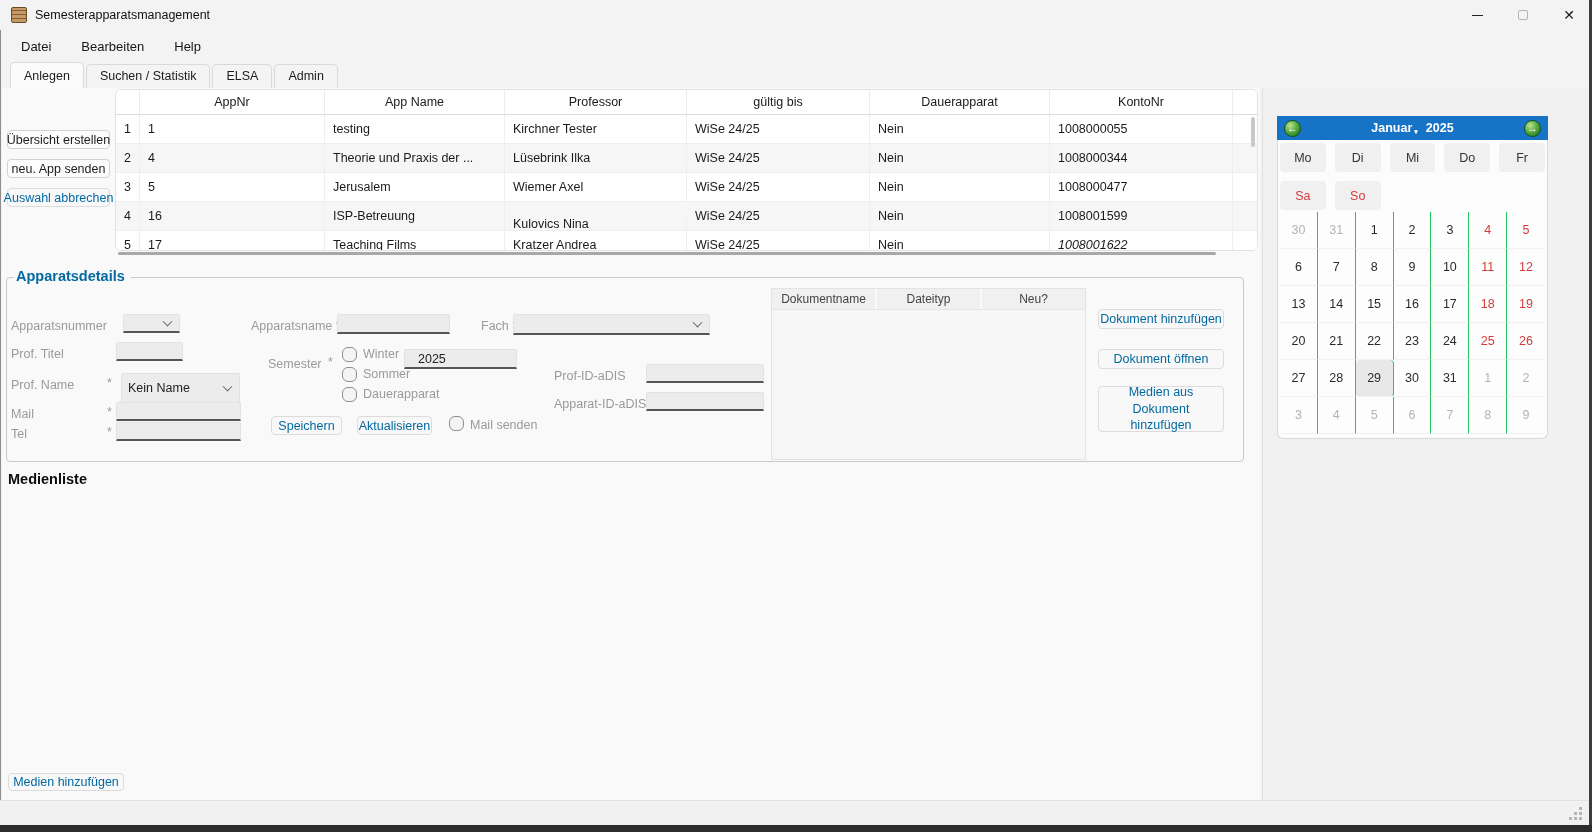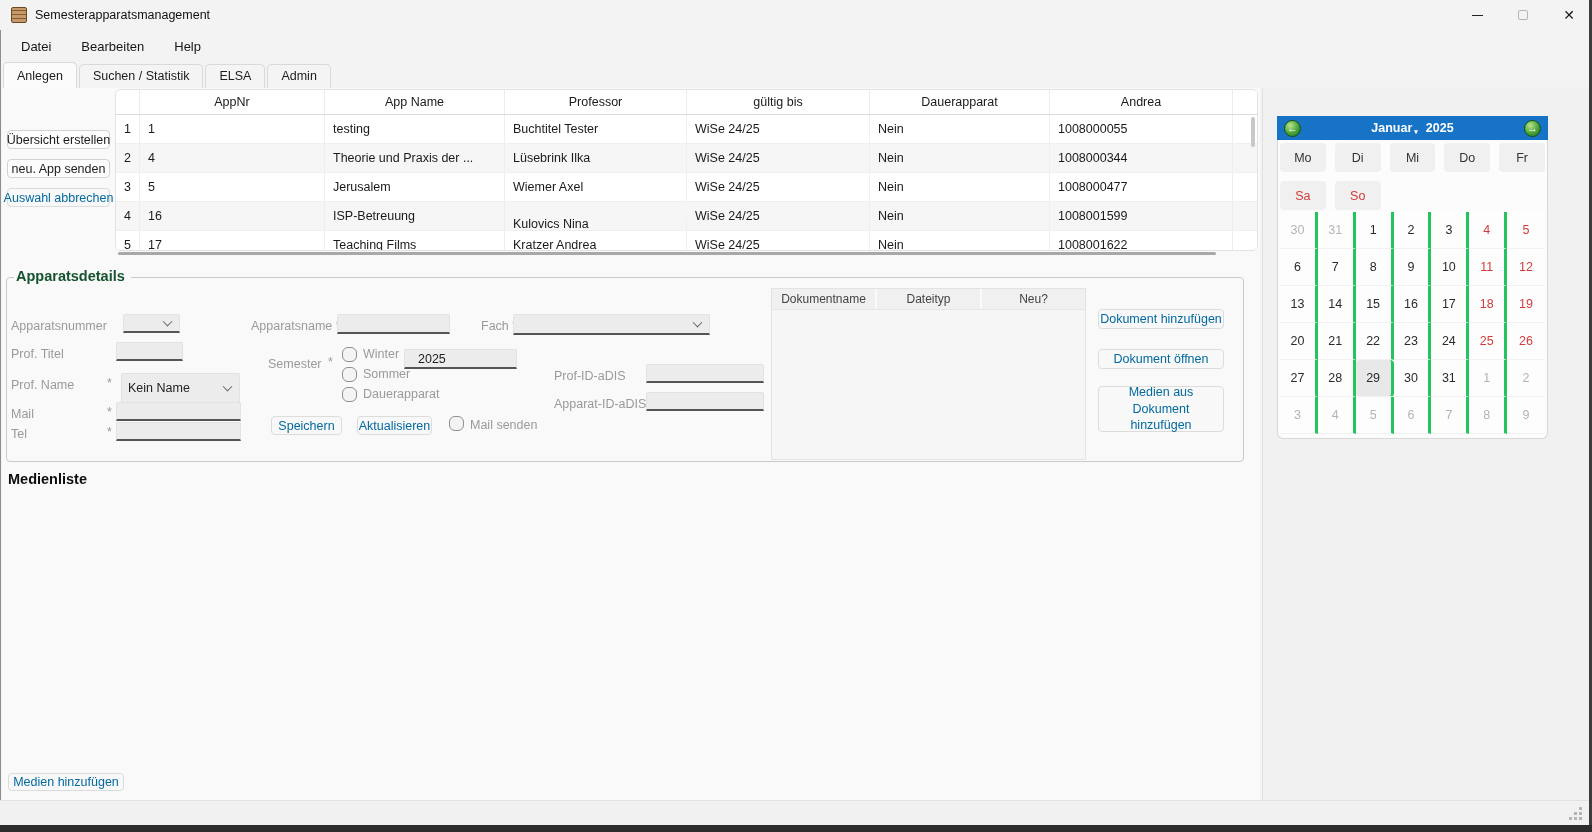--- a/index.html
+++ b/index.html
@@ -15,21 +15,21 @@
   .title-text { margin-left:8px; font-size:12.5px; color:#111; }
   .win-controls { margin-left:auto; display:flex; height:100%; }
   .win-btn { width:46px; height:100%; display:flex; align-items:center; justify-content:center; color:#222; }
   .glyph-min { width:11px; height:0; border-top:1.5px solid #222; display:block; }
   .glyph-max { width:10px; height:10px; border:1.2px solid #b5b5b5; border-radius:2px; display:block; }
   .glyph-close { font-size:14px; color:#1a1a1a; }
 
   
   .menubar { position:absolute; top:30px; left:0; height:32px; display:flex; align-items:center; padding-left:6px; }
   .menu-item { padding:5px 15px; font-size:13px; color:#161616; }
-  .tabbar { position:absolute; top:62px; left:0; height:26px; display:flex; align-items:flex-end; padding-left:3px; gap:2px; }
+  .tabbar { position:absolute; top:62px; left:0; height:26px; display:flex; align-items:flex-end; padding-left:10px; gap:2px; }
   .tab { padding:4px 13px 5px; background:#f4f4f4; border:1px solid #d9d9d9; border-bottom:none;
          border-radius:5px 5px 0 0; font-size:12.5px; color:#1c1c1c; }
   .tab.active { background:#fbfbfb; padding-top:6px; position:relative; z-index:3; box-shadow:0 1px 0 #fbfbfb; }
 
   
   .tabpage { position:absolute; left:2px; top:88px; width:1258px; height:712px; background:#f9f9f9; }
   .right-panel { position:absolute; left:1262px; top:88px; width:327px; height:712px; background:#f1f1f1; border-left:1px solid #e0e0e0; }
   .statusbar { position:absolute; left:0; top:800px; width:100%; height:25px; background:#f1f1f1; border-top:1px solid #e2e2e2; }
   .grip { position:absolute; right:10px; bottom:5px; width:13px; height:13px; }
   .grip::after { content:''; position:absolute; right:0; bottom:0; width:3px; height:3px; background:#b5b5b5;
@@ -53,21 +53,21 @@
   .at-row { display:flex; height:29px; border-bottom:1px solid #efefef; background:#fff; }
   .at-row.alt { background:#f6f6f6; }
   .at-row .at-cell { display:flex; align-items:center; border-right:1px solid #efefef; white-space:nowrap; overflow:hidden; }
   .at-row .at-cell:not(.at-rownum) { padding-left:8px; }
   .v-scrollbar { position:absolute; right:3px; top:28px; width:4px; height:30px; background:#c8c8c8; border-radius:2px; }
   .h-scrollbar { position:absolute; left:116px; top:164px; width:1098px; height:3px; background:#a8a8a8; border-radius:2px; }
 
   
   .details { position:absolute; left:4px; top:189px; width:1238px; height:185px; border:1px solid #c9c9c9; border-radius:4px; }
   .details-legend { position:absolute; top:-10px; left:7px; background:#f9f9f9; padding:0 6px 0 2px;
-                    font-weight:bold; font-size:14.5px; color:#14532d; }
+                    font-weight:bold; font-size:14.5px; color:#0369a1; }
   .flabel { position:absolute; color:#9a9a9a; font-size:12.5px; white-space:nowrap; }
   .req { color:#9a9a9a; font-size:12.5px; }
   .req.abs { position:absolute; }
   .field { position:absolute; background:#ececec; border:1px solid #e2e2e2; border-bottom:2px solid #555;
            border-radius:2px 2px 0 0; display:flex; align-items:center; padding-left:6px; color:#222; font-size:12.5px; }
   .combo::after { content:''; position:absolute; right:8px; top:50%; width:6px; height:6px;
                   border-right:1.4px solid #666; border-bottom:1.4px solid #666; transform:translateY(-70%) rotate(45deg); }
   .check { position:absolute; width:15px; height:15px; background:#f4f4f4; border:1.5px solid #8f8f8f; border-radius:6px; }
   .radio-wrap { position:absolute; left:335px; top:68px; }
   .radio-row { position:absolute; left:0; display:flex; align-items:center; gap:6px; height:16px; }
@@ -103,21 +103,21 @@
   .cal-nav { width:17px; height:17px; border-radius:50%; border:1px solid #14510f; color:#fff; flex:none;
              background:radial-gradient(circle at 35% 30%, #b9e58a, #4aa23c 55%, #1e6e1e);
              display:flex; align-items:center; justify-content:center; font-size:11px; font-weight:bold; }
   .cal-body { background:#fcfcfc; border:1px solid #d8d8d8; border-top:none; border-radius:0 0 6px 6px; padding:3px 2px 4px; }
   .cal-daynames { display:grid; grid-template-columns:repeat(5,1fr); gap:9px; margin-bottom:2px; }
   .cal-dayname { height:29px; background:#f0f0f0; border-radius:4px; display:flex; align-items:center;
                  justify-content:center; font-size:12.5px; color:#333; }
   .cal-dayname.weekend { color:var(--weekend-red,#d43b3b); }
   .cal-weeks { display:grid; grid-template-columns:repeat(7,1fr); }
   .cal-day { height:37px; display:flex; align-items:center; justify-content:center; font-size:12.5px; color:#2b2b2b;
-             background:#fdfdfd; border-right:3px solid #22c55e; border-bottom:1px solid #f1f1f1; }
+             background:#fdfdfd; border-right:1px solid #22c55e; border-bottom:1px solid #f1f1f1; }
   .cal-day:nth-child(7n) { border-right:none; }
   .cal-day.weekend { color:var(--weekend-red,#d43b3b); }
   .cal-day.muted { color:#b4b4b4; }
   .cal-day.today { background:#e8e8e8; border-radius:4px; }
 </style>
 </head>
 <body>
 
 <div id="window">
 
@@ -158,28 +158,28 @@
       </div>
 
     <div class="apps-table">
       <div class="at-header">
           <div class="at-rownum"></div>
           <div class="at-h" style="width: 185px;">AppNr</div>
           <div class="at-h" style="width: 180px;">App Name</div>
           <div class="at-h" style="width: 182px;">Professor</div>
           <div class="at-h" style="width: 183px;">gültig bis</div>
           <div class="at-h" style="width: 180px;">Dauerapparat</div>
-          <div class="at-h" style="width: 183px;">Andrea</div>
+          <div class="at-h" style="width: 183px;">KontoNr</div>
         </div>
       <div class="at-body">
           <div class="at-row">
             <div class="at-cell at-rownum">1</div>
             <div class="at-cell" style="width: 185px;">1</div>
             <div class="at-cell" style="width: 180px;">testing</div>
-            <div class="at-cell" style="width: 182px;">Buchtitel Tester</div>
+            <div class="at-cell" style="width: 182px;">Kirchner Tester</div>
             <div class="at-cell" style="width: 183px;">WiSe 24/25</div>
             <div class="at-cell" style="width: 180px;">Nein</div>
             <div class="at-cell" style="width: 183px;">1008000055</div>
           </div>
           <div class="at-row alt">
             <div class="at-cell at-rownum">2</div>
             <div class="at-cell" style="width: 185px;">4</div>
             <div class="at-cell" style="width: 180px;">Theorie und Praxis der ...</div>
             <div class="at-cell" style="width: 182px;">Lüsebrink Ilka</div>
             <div class="at-cell" style="width: 183px;">WiSe 24/25</div>
@@ -204,21 +204,21 @@
             <div class="at-cell" style="width: 180px;">Nein</div>
             <div class="at-cell" style="width: 183px;">1008001599</div>
           </div>
           <div class="at-row">
             <div class="at-cell at-rownum">5</div>
             <div class="at-cell" style="width: 185px;">17</div>
             <div class="at-cell" style="width: 180px;">Teaching Films</div>
             <div class="at-cell" style="width: 182px;">Kratzer Andrea</div>
             <div class="at-cell" style="width: 183px;">WiSe 24/25</div>
             <div class="at-cell" style="width: 180px;">Nein</div>
-            <div class="at-cell" style="width: 183px;">1008001622</div>
+            <div class="at-cell" style="width: 183px; font-style: italic;">1008001622</div>
           </div>
         </div>
     </div>
     <div class="v-scrollbar" style="position:absolute;left:1249px;top:29px;"></div>
     <div class="h-scrollbar"></div>
 
     <div class="details">
       <div class="details-legend">Apparatsdetails</div>
 
       <div class="flabel" style="left:4px;top:41px;">Apparatsnummer</div>

